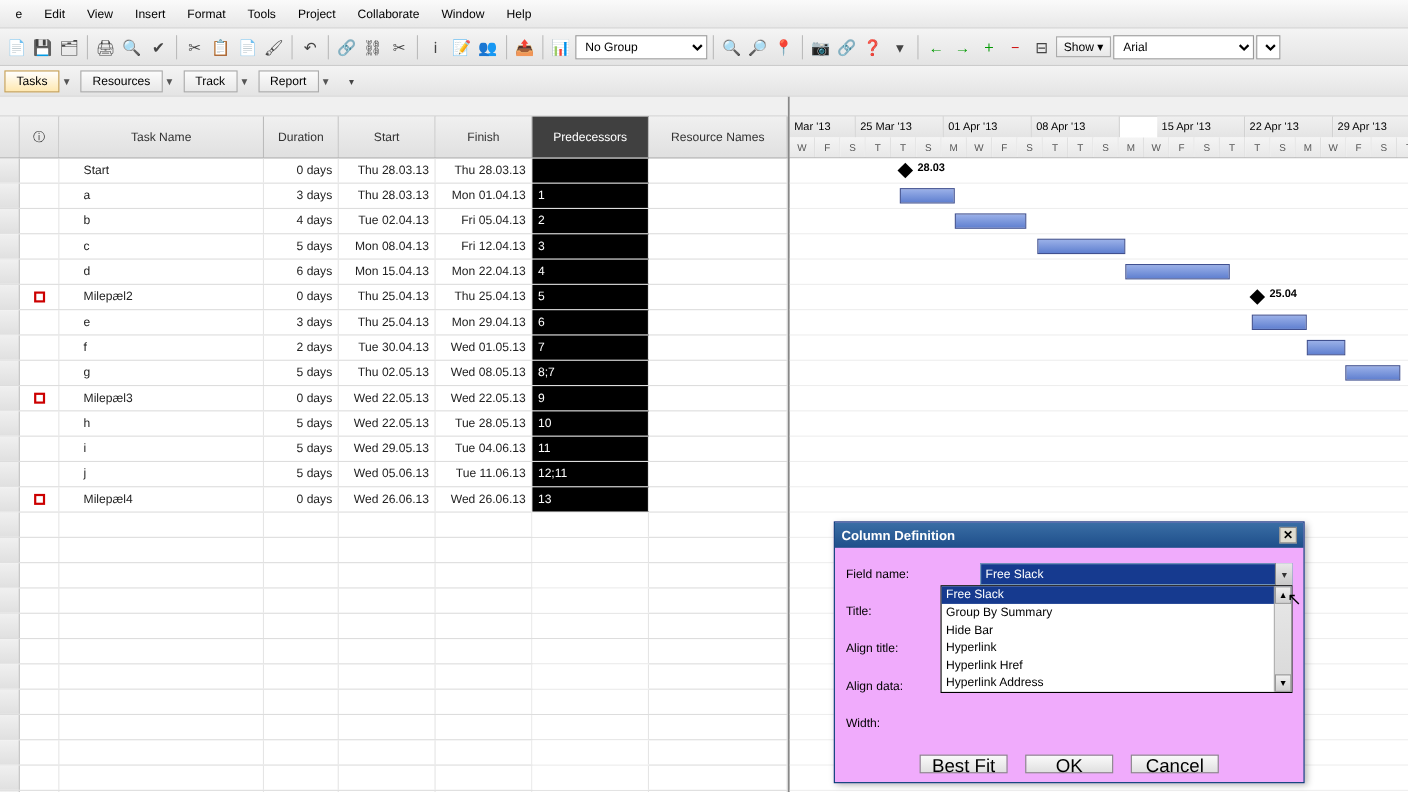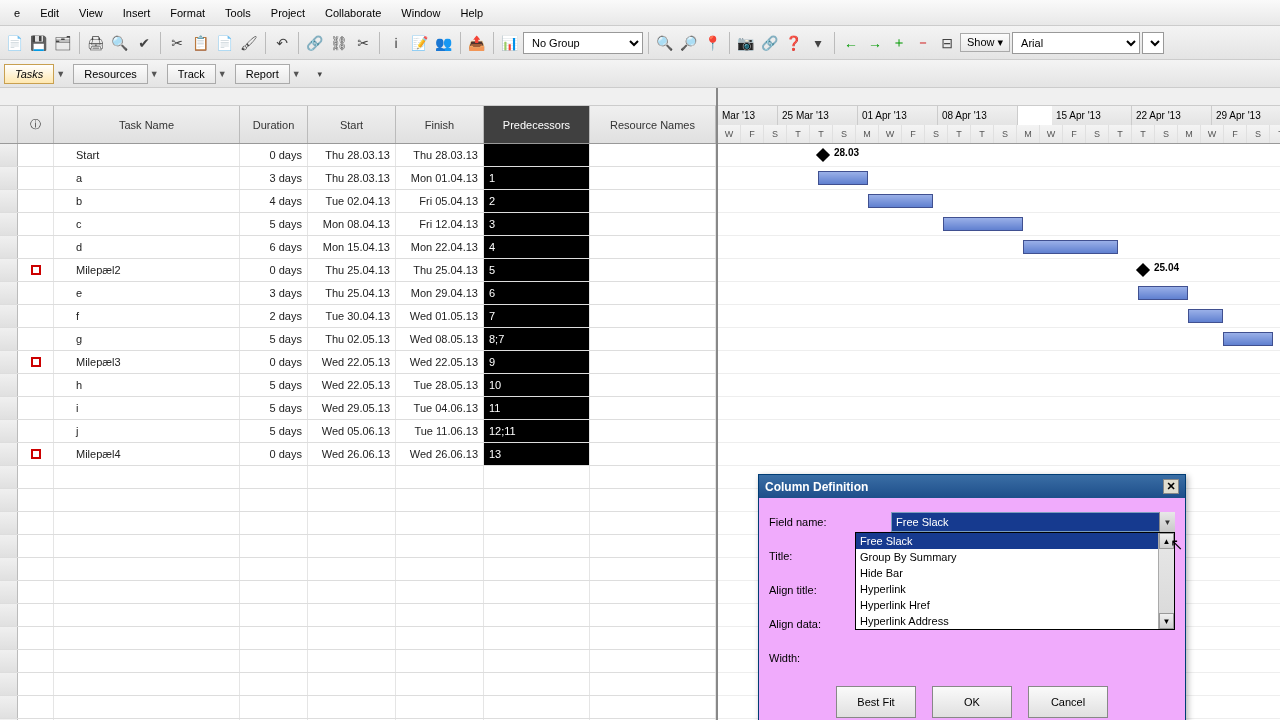--- a/index.html
+++ b/index.html
@@ -8,21 +8,21 @@
 .menubar { background: linear-gradient(#fafafa, #e8e8e8); height: 26px; display: flex; align-items: center; padding: 0 4px; border-bottom: 1px solid #ccc; }
 .menubar span { padding: 4px 10px; cursor: default; }
 
 .toolbar { background: linear-gradient(#f4f4f4, #e4e4e4); height: 34px; display: flex; align-items: center; padding: 0 4px; border-bottom: 1px solid #ccc; gap: 2px; }
 .toolbar .sep { width: 1px; height: 22px; background: #bbb; margin: 0 3px; }
 .tbtn { width: 22px; height: 22px; display: inline-flex; align-items: center; justify-content: center; border: 1px solid transparent; cursor: pointer; font-size: 14px; color: #444; }
 .tselect { height: 22px; font-size: 11px; border: 1px solid #999; background: white; padding: 0 4px; }
 
 .toolbar2 { background: linear-gradient(#f4f4f4, #e4e4e4); height: 28px; display: flex; align-items: center; padding: 0 4px; border-bottom: 1px solid #ccc; gap: 4px; }
 .tabbtn { padding: 3px 10px; border: 1px solid #aaa; background: linear-gradient(#fcfcfc, #e8e8e8); font-size: 11px; cursor: pointer; }
-.tabbtn.active { background: linear-gradient(#fff, #ffe8b0); border-color: #c8a050; font-style: italic; }
+.tabbtn.active { background: linear-gradient(#fff, #ffe8b0); border-color: #c8a050; }
 .drop { font-size: 9px; color: #555; margin-left: -2px; margin-right: 4px; cursor: pointer; }
 
 .main { display: flex; height: calc(720px - 26px - 34px - 28px); background: #fff; }
 .leftpane { width: 738px; border-right: 2px solid #888; display: flex; flex-direction: column; }
 .rightpane { flex: 1; display: flex; flex-direction: column; position: relative; }
 
 .sheet-top { height: 18px; background: #f0f0f0; border-bottom: 1px solid #ccc; display:flex; }
 .sheet-top .corner { width: 55px; }
 .sheet-top .scroller { flex:1; }
 
@@ -69,21 +69,21 @@
 .dialog-body { padding: 14px 10px 6px; }
 .drow { display: flex; align-items: center; margin-bottom: 14px; height: 20px; }
 .dlabel { width: 86px; }
 .dfield { flex:1; position: relative; padding-left: 36px; }
 .dselect { width: 100%; height: 20px; border: 1px solid #7b9ebd; background: #163a8f; color: #fff; display:flex; align-items:center; padding: 0 4px; font-size: 11px; }
 .dselect .arrow { position:absolute; right:0; top:0; width:16px; height:20px; background: linear-gradient(#e8e8e8,#c8c8c8); border-left:1px solid #888; display:flex; align-items:center; justify-content:center; font-size:8px; color:#333; }
 .dropdown-list { position: absolute; left: 0; top: 20px; width: 100%; background: #fff; border: 1px solid #000; z-index: 10; }
 .dropdown-list .ditem { padding: 2px 4px; font-size: 11px; }
 .dropdown-list .ditem.selected { background: #163a8f; color: #fff; }
 .dlg-buttons { display:flex; justify-content:center; gap: 16px; padding: 4px 0 2px; }
-.dlg-btn { width: 80px; height: 32px; border: 1px solid #888; background: linear-gradient(#fafafa,#e0e0e0); font-size:11px; cursor:pointer; }
+.dlg-btn { width: 80px; height: 17px; border: 1px solid #888; background: linear-gradient(#fafafa,#e0e0e0); font-size:17px; cursor:pointer; }
 .listbox-scroll { position:absolute; right:0; top:0; bottom:0; width:16px; background: linear-gradient(#e8e8e8,#d8d8d8); border-left:1px solid #aaa;}
 .listbox-scroll .sbbtn { height:16px; background: linear-gradient(#f0f0f0,#d0d0d0); display:flex;align-items:center;justify-content:center;font-size:8px; border:1px solid #999;}
 .cursor-arrow { position:absolute; left:1170px; top:535px; font-size:16px; z-index:100; pointer-events:none; }
 </style>
 </head>
 <body>
 
 <div class="menubar">
     <span>e</span>
     <span>Edit</span>

